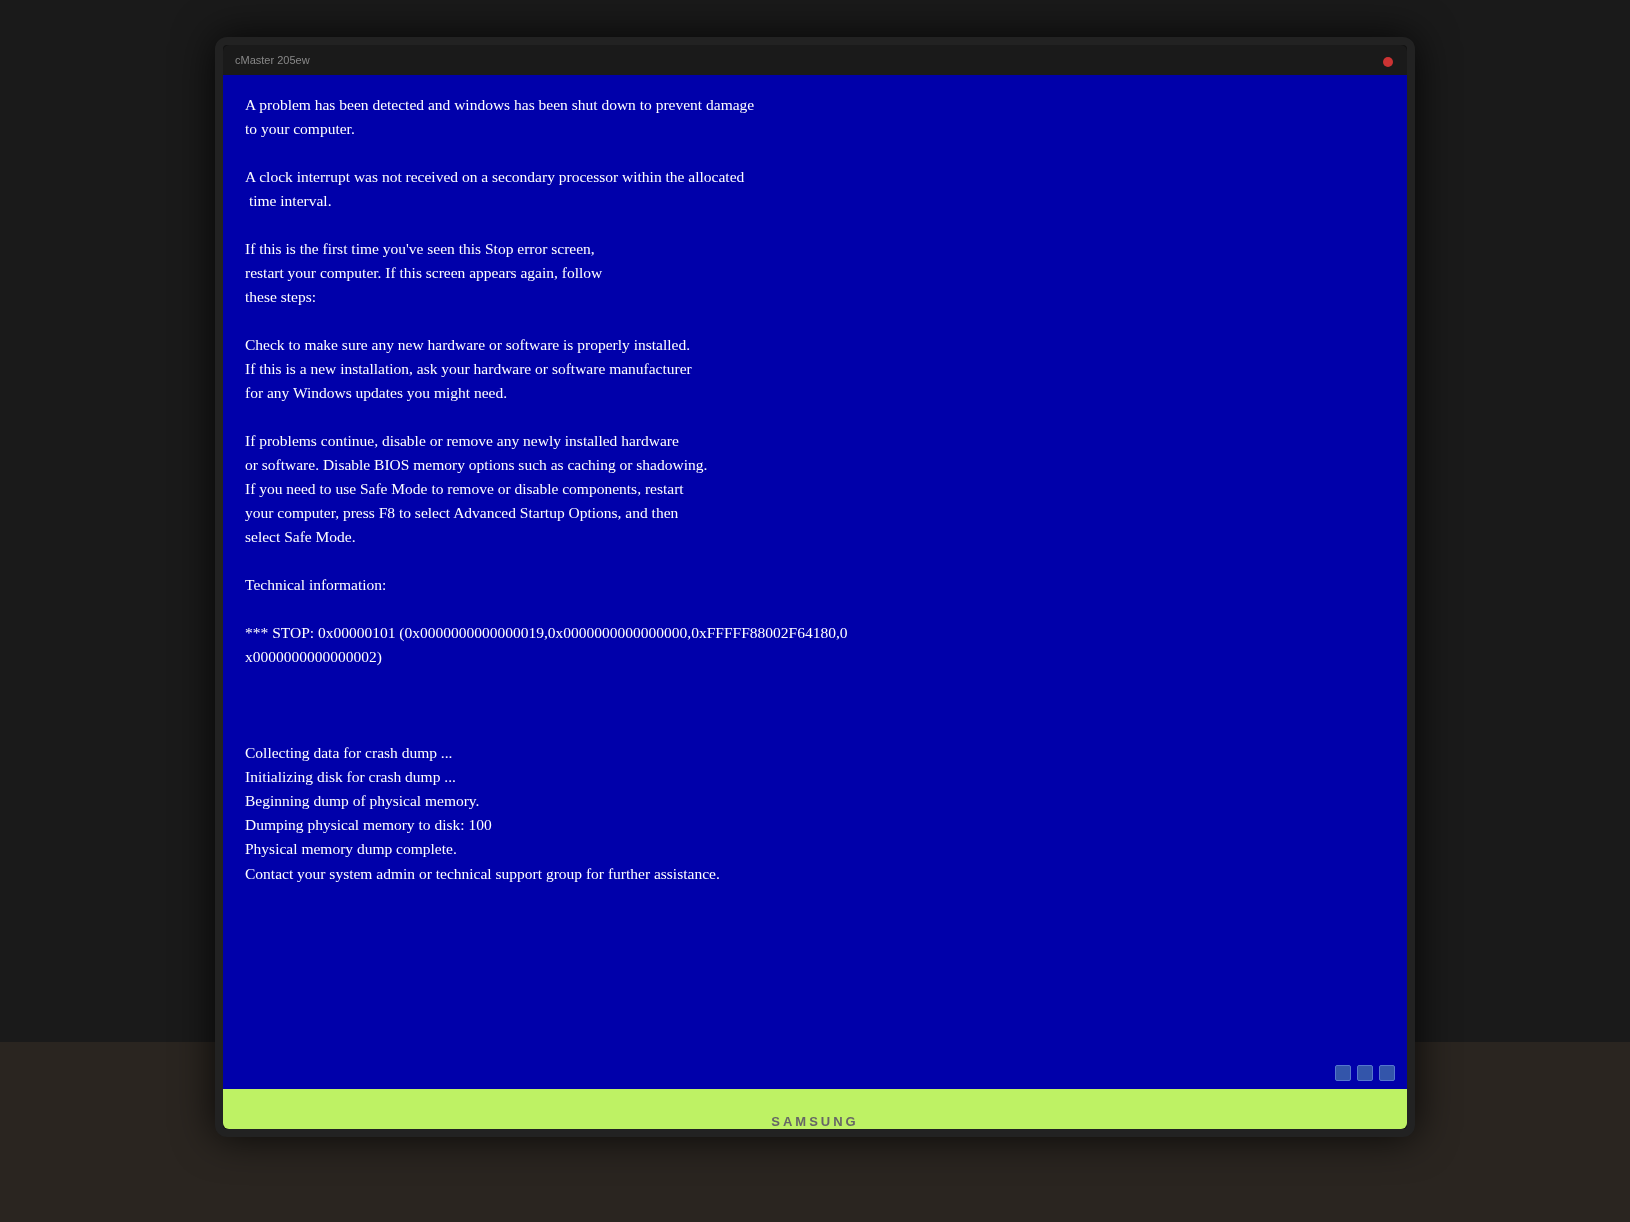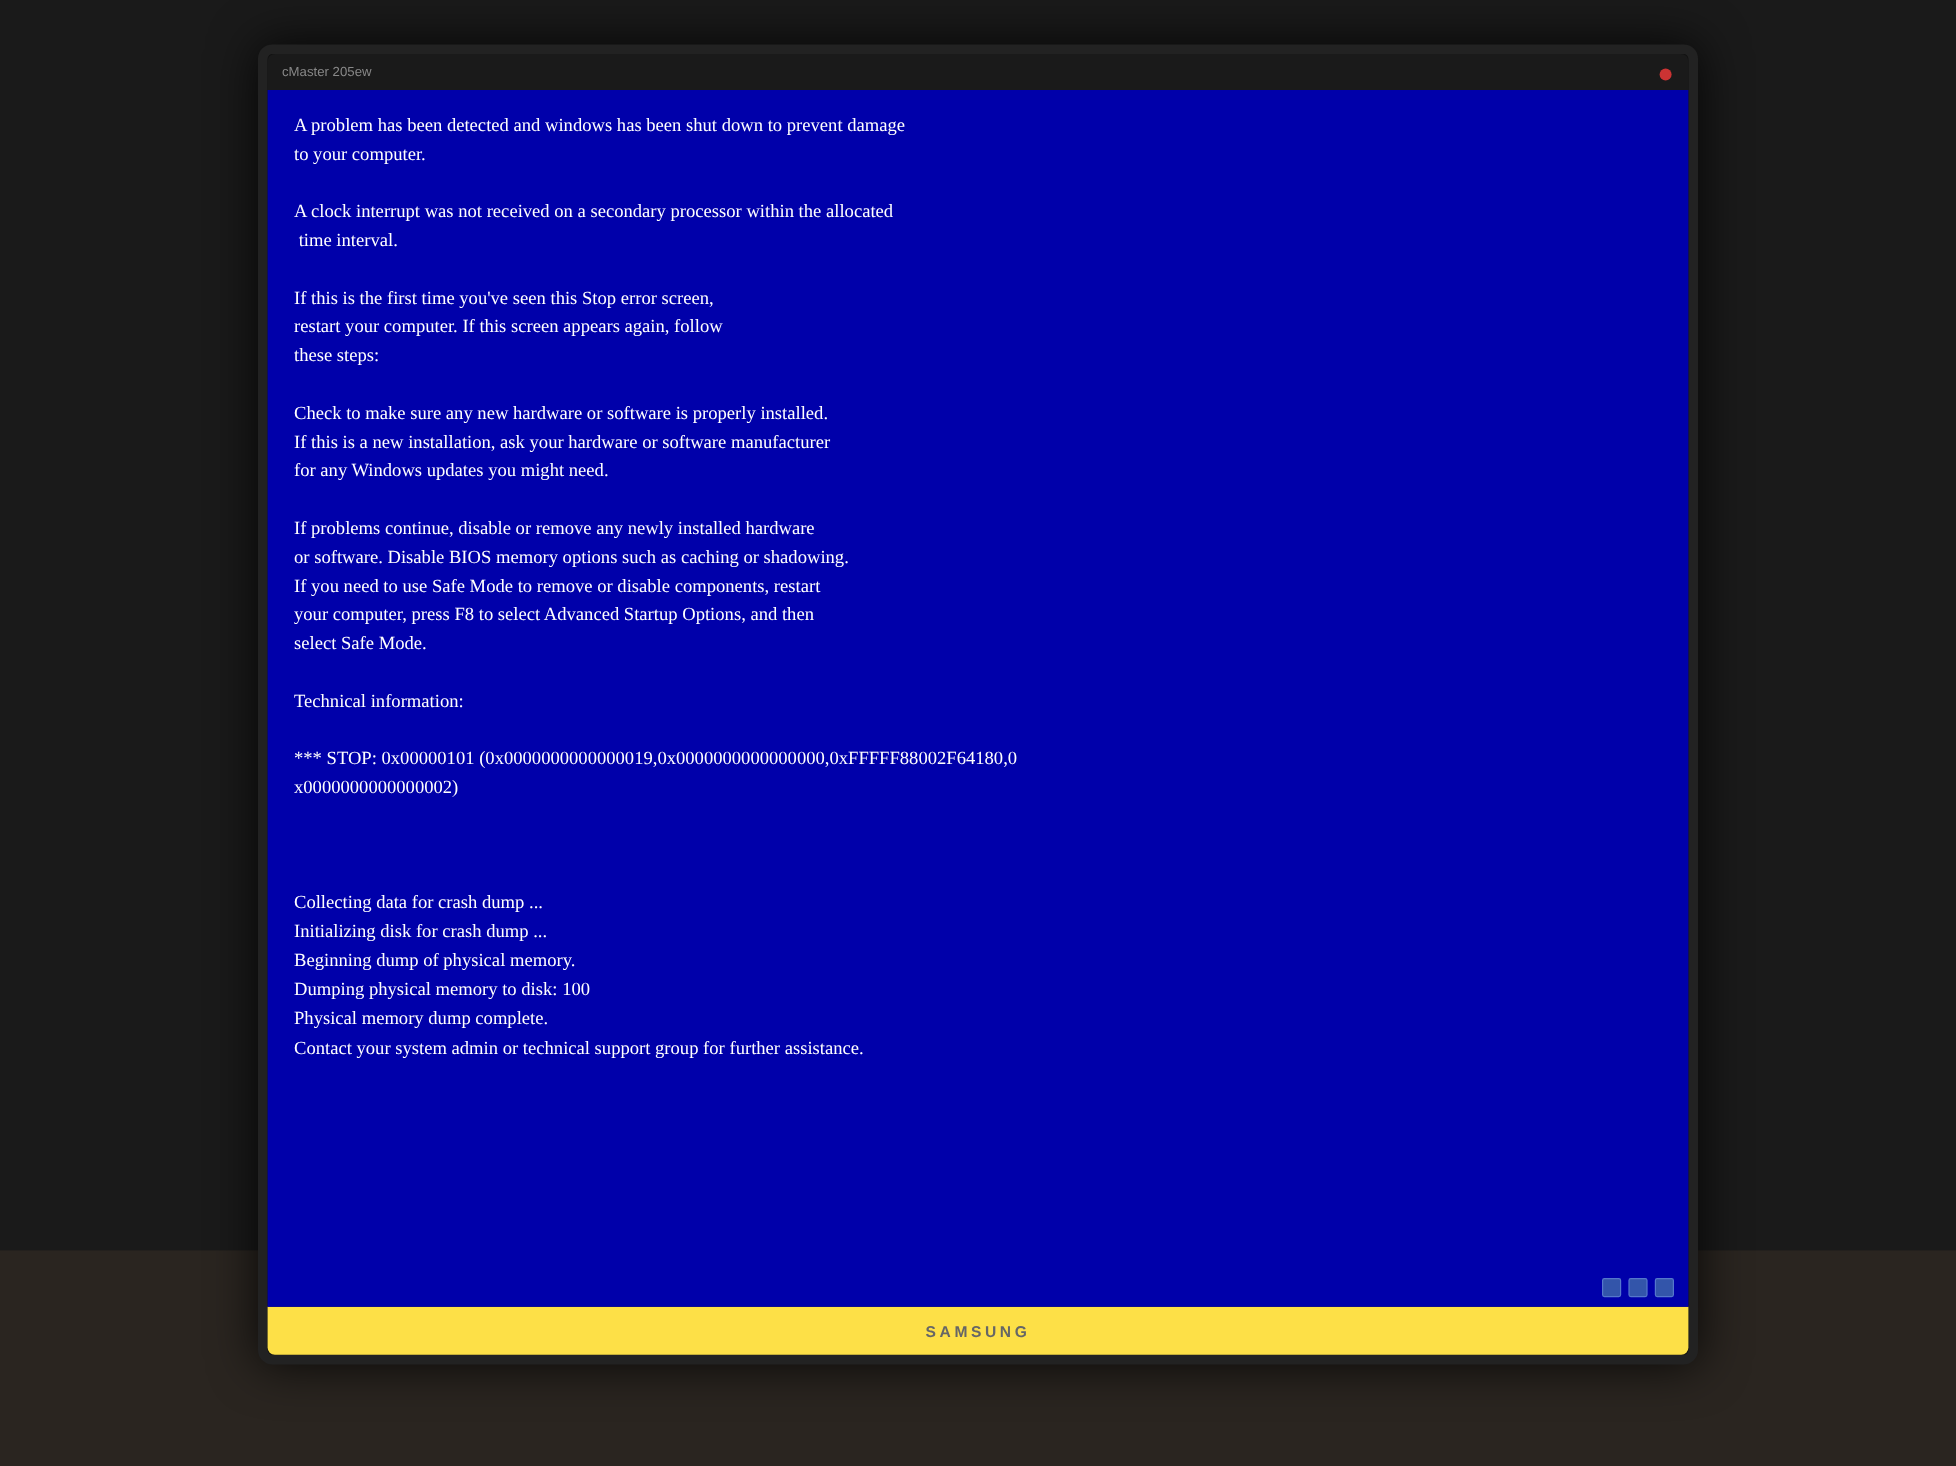--- a/index.html
+++ b/index.html
@@ -78,24 +78,24 @@
       color: #ffffff;
       font-family: Liberation Serif, serif;
       font-size: 15.5px;
       line-height: 1.55;
       white-space: pre-wrap;
       word-break: break-all;
     }
 
     .monitor-bezel-bottom {
       height: 40px;
-      background: #fde047;
+      background: #bef264;
       border-radius: 0 0 6px 6px;
       display: flex;
-      align-items: center;
+      align-items: flex-end;
       justify-content: center;
     }
 
     .brand-label {
       color: #666;
       font-size: 13px;
       font-family: Arial, sans-serif;
       letter-spacing: 3px;
       font-weight: bold;
     }

